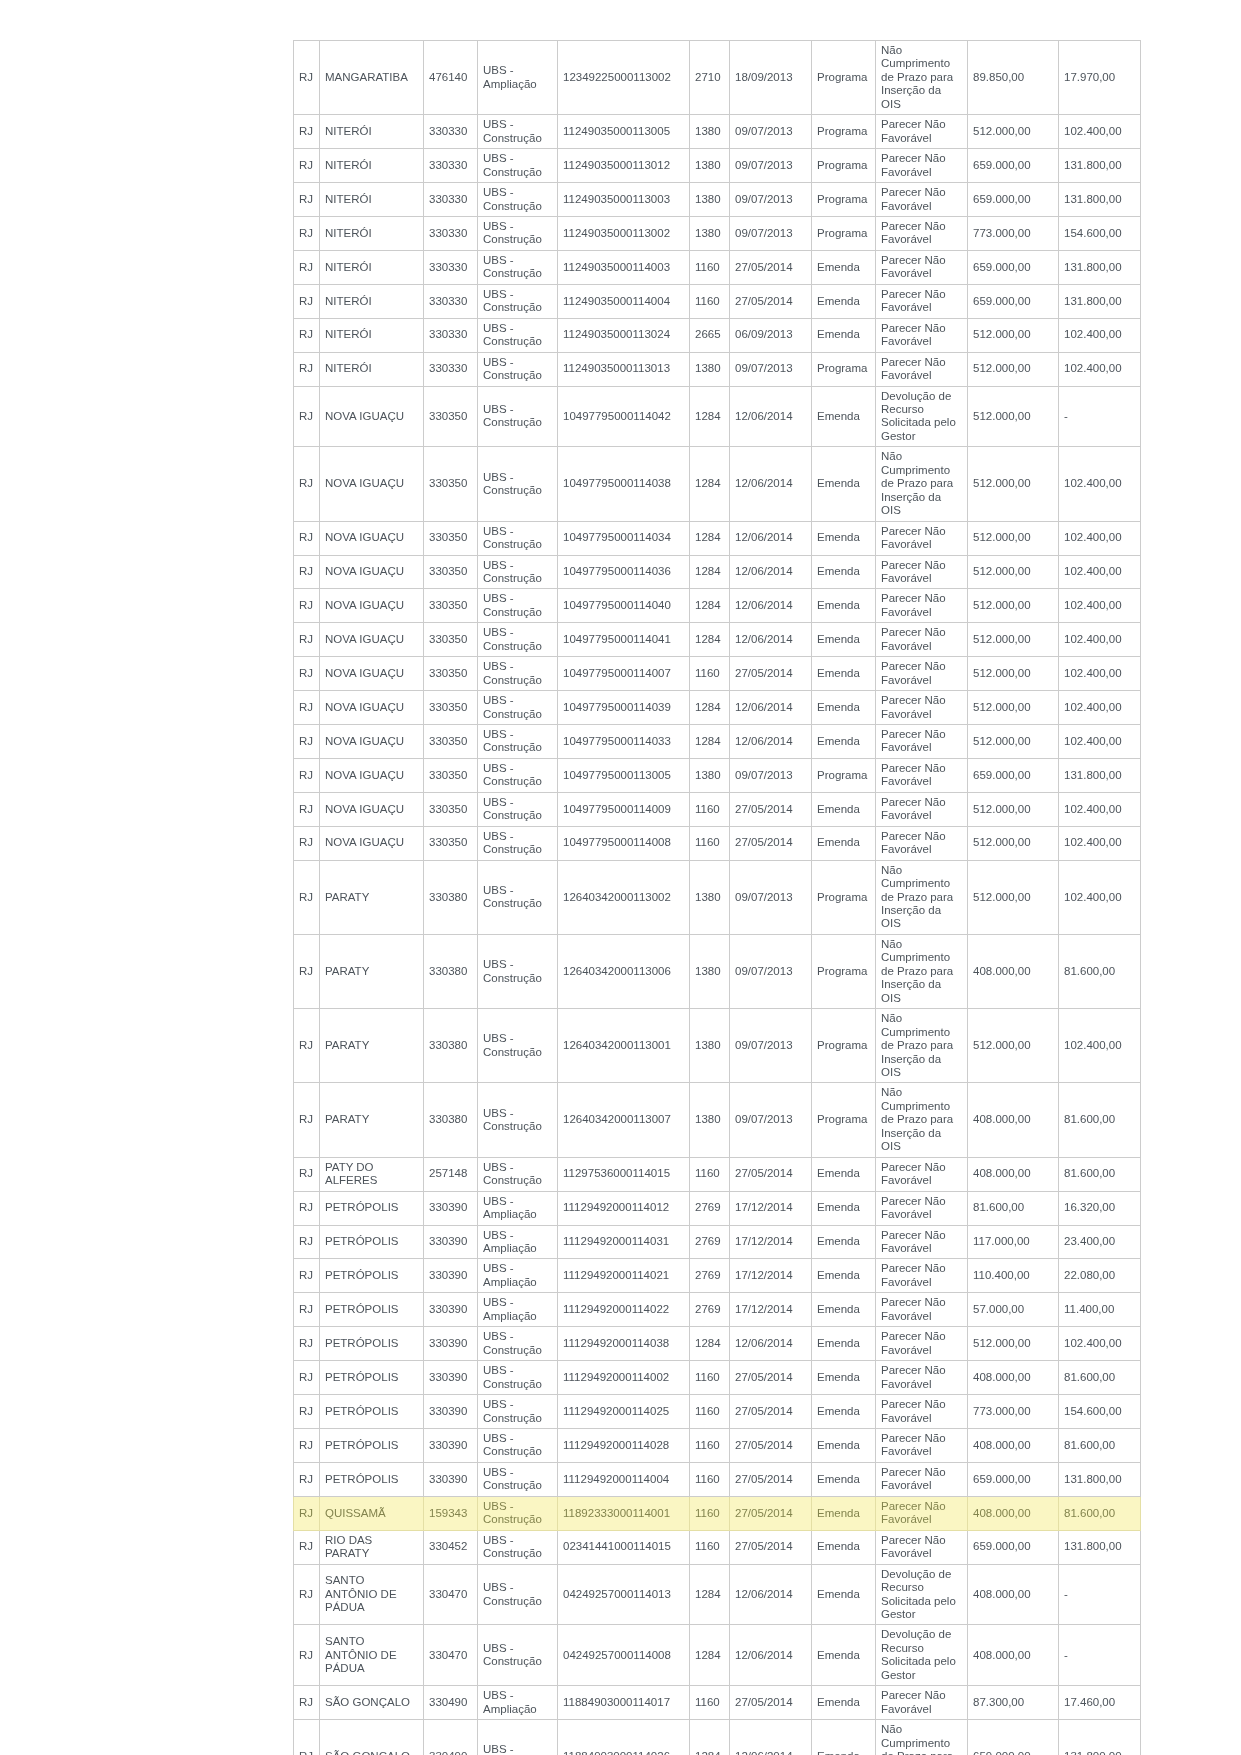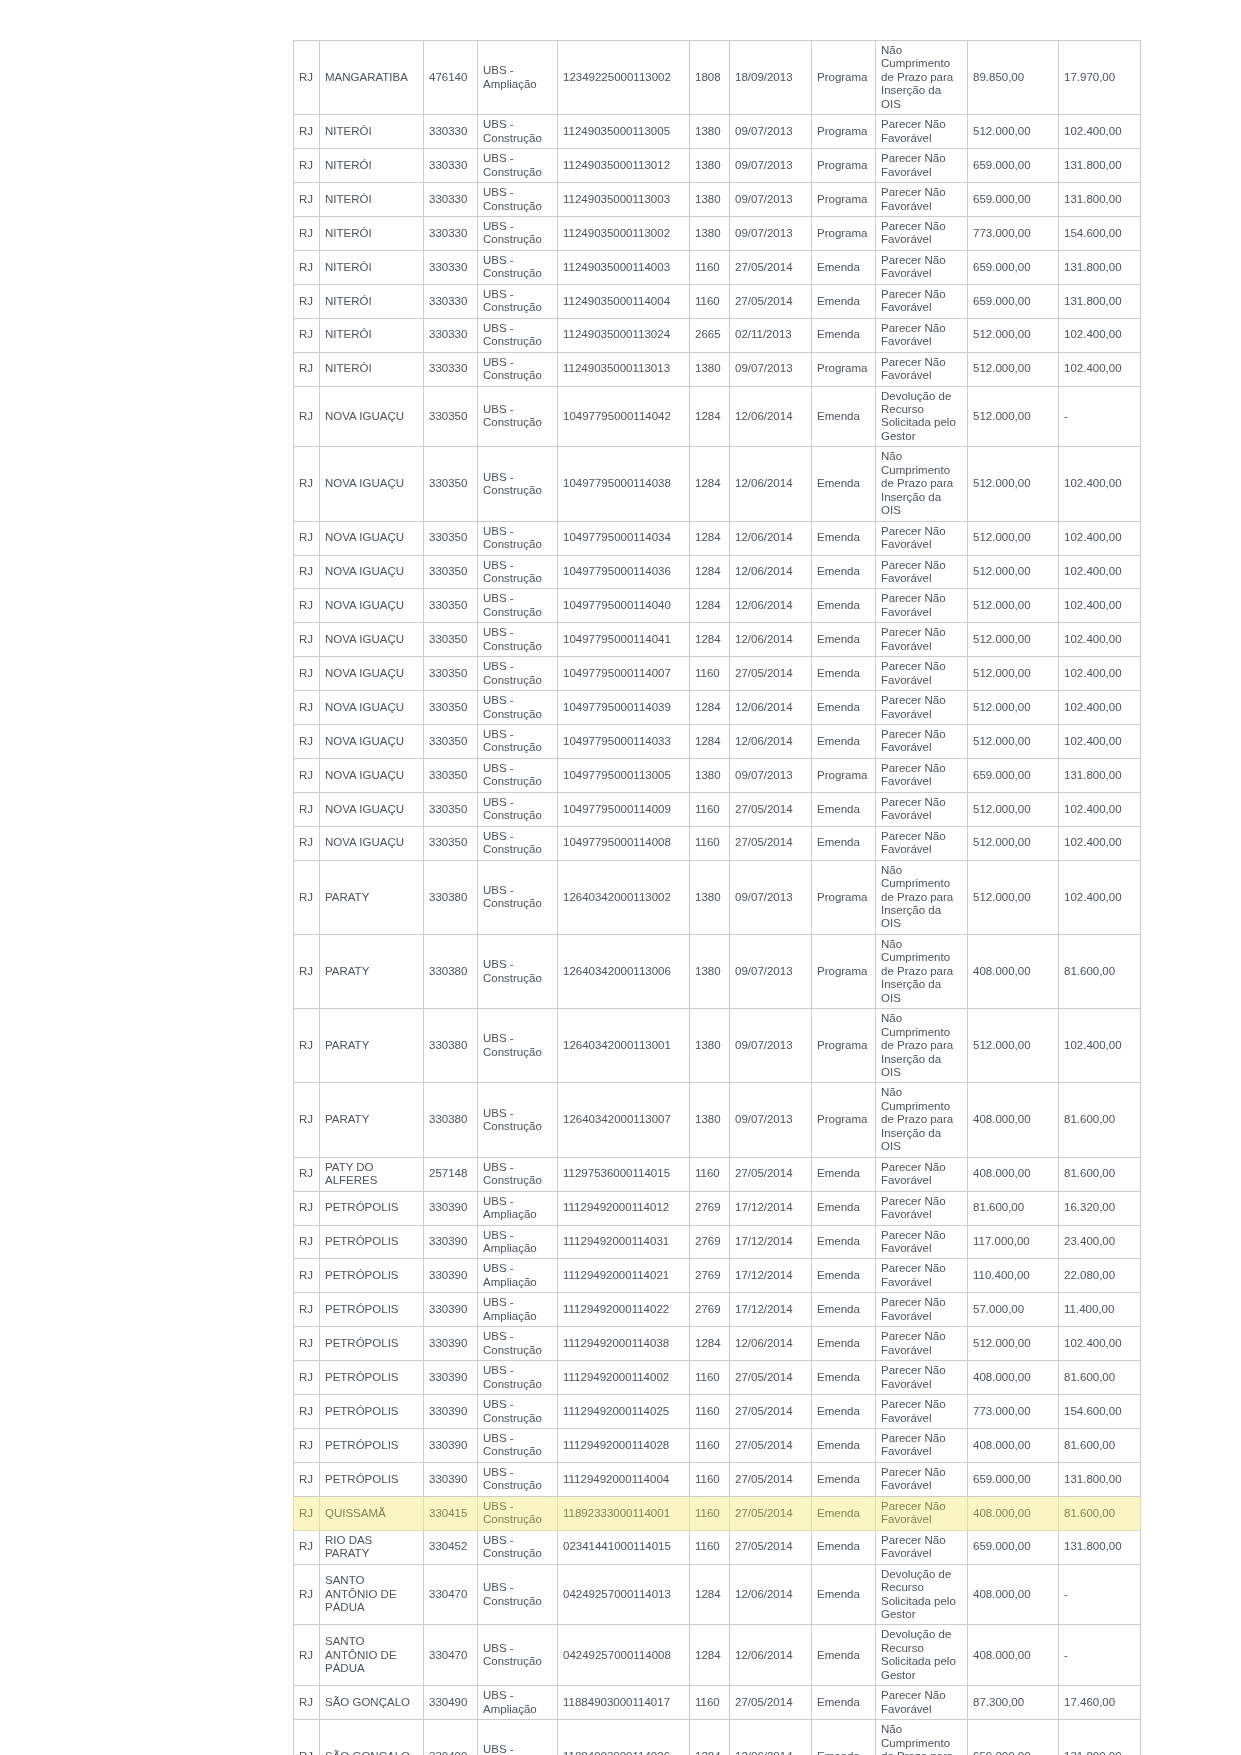--- a/index.html
+++ b/index.html
@@ -65,21 +65,21 @@
       <col style="width:91px">
       <col style="width:82px">
     </colgroup>
     <tbody>
         <tr>
           <td>RJ</td>
           <td>MANGARATIBA</td>
           <td>476140</td>
           <td>UBS - Ampliação</td>
           <td>12349225000113002</td>
-          <td>1808</td>
+          <td>2710</td>
           <td>18/09/2013</td>
           <td>Programa</td>
           <td>Não Cumprimento de Prazo para Inserção da OIS</td>
           <td>89.850,00</td>
           <td>17.970,00</td>
         </tr>
         <tr>
           <td>RJ</td>
           <td>NITERÓI</td>
           <td>330330</td>
@@ -157,21 +157,21 @@
           <td>659.000,00</td>
           <td>131.800,00</td>
         </tr>
         <tr>
           <td>RJ</td>
           <td>NITERÓI</td>
           <td>330330</td>
           <td>UBS - Construção</td>
           <td>11249035000113024</td>
           <td>2665</td>
-          <td>02/11/2013</td>
+          <td>06/09/2013</td>
           <td>Emenda</td>
           <td>Parecer Não Favorável</td>
           <td>512.000,00</td>
           <td>102.400,00</td>
         </tr>
         <tr>
           <td>RJ</td>
           <td>NITERÓI</td>
           <td>330330</td>
           <td>UBS - Construção</td>
@@ -517,21 +517,21 @@
           <td>1160</td>
           <td>27/05/2014</td>
           <td>Emenda</td>
           <td>Parecer Não Favorável</td>
           <td>659.000,00</td>
           <td>131.800,00</td>
         </tr>
         <tr class="highlight">
           <td>RJ</td>
           <td>QUISSAMÃ</td>
-          <td>330415</td>
+          <td>159343</td>
           <td>UBS - Construção</td>
           <td>11892333000114001</td>
           <td>1160</td>
           <td>27/05/2014</td>
           <td>Emenda</td>
           <td>Parecer Não Favorável</td>
           <td>408.000,00</td>
           <td>81.600,00</td>
         </tr>
         <tr>

